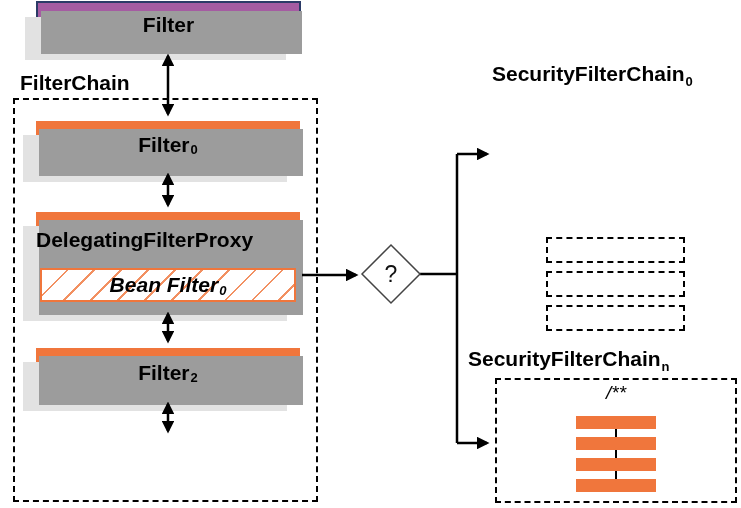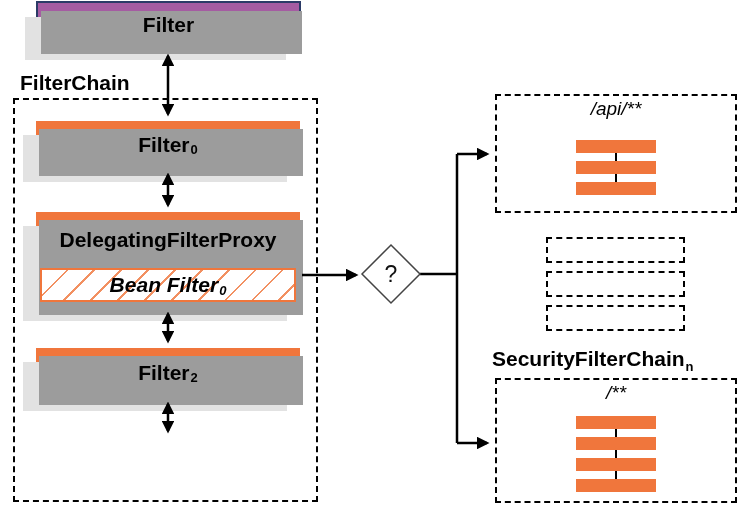--- a/index.html
+++ b/index.html
@@ -25,21 +25,21 @@
   }
   .sub { font-size:13px; font-weight:bold; position:relative; top:5px; margin-left:1px; }
   .big-label { position:absolute; font-weight:bold; font-size:21px; white-space:nowrap; }
   
   .fc-container {
     position:absolute; left:13px; top:98px; width:305px; height:404px;
     border:2px dashed #000; box-sizing:border-box; background:transparent;
   }
   
   .dfp-title { position:absolute; top:0; left:0; width:100%; height:56px;
-    display:flex; align-items:center; justify-content:center; }
+    display:flex; align-items:center; }
   .bean-box {
     position:absolute; left:4px; right:4px; bottom:5px; height:34px;
     border:2px solid #F0763C; box-sizing:border-box;
     background:
       repeating-linear-gradient(135deg, rgba(0,0,0,0) 0px, rgba(0,0,0,0) 17px,
         #F29061 17px, #F29061 19px), #fff;
     display:flex; align-items:center; justify-content:center; z-index:2;font-style:italic;
   }
   
   .chain-box {
@@ -95,34 +95,29 @@
         <span class="sub">0</span>
     </div>
   </div>
 
   <div class="box orange shadowed" style="left:36px; top:348px; width:264px; height:49px;">
     <span>Filter</span>
       <span class="sub">2</span>
   </div>
 
 
-  <div class="chain-box" style="left:495px; top:94px; width:242px; height:119px;">
-    <div class="pattern">/api/**</div>
-    <div class="bar-stack" style="top:44px;">
-      <div class="bar"></div>
-      <div class="bar"></div>
-      <div class="bar"></div>
-    </div>
+  <div class="big-label" style="left:492px; top:62px;">
+    <span>SecurityFilterChain</span><span class="sub">0</span>
   </div>
 
   <div class="placeholder-box" style="top:237px;"></div>
   <div class="placeholder-box" style="top:271px;"></div>
   <div class="placeholder-box" style="top:305px;"></div>
 
-  <div class="big-label" style="left:492px; top:347px;">
+  <div class="big-label" style="left:468px; top:347px;">
     <span>SecurityFilterChain</span><span class="sub">n</span>
   </div>
   <div class="chain-box" style="left:495px; top:378px; width:242px; height:125px;">
     <div class="pattern">/**</div>
     <div class="bar-stack" style="top:36px;">
       <div class="bar"></div>
       <div class="bar"></div>
       <div class="bar"></div>
       <div class="bar"></div>
     </div>

